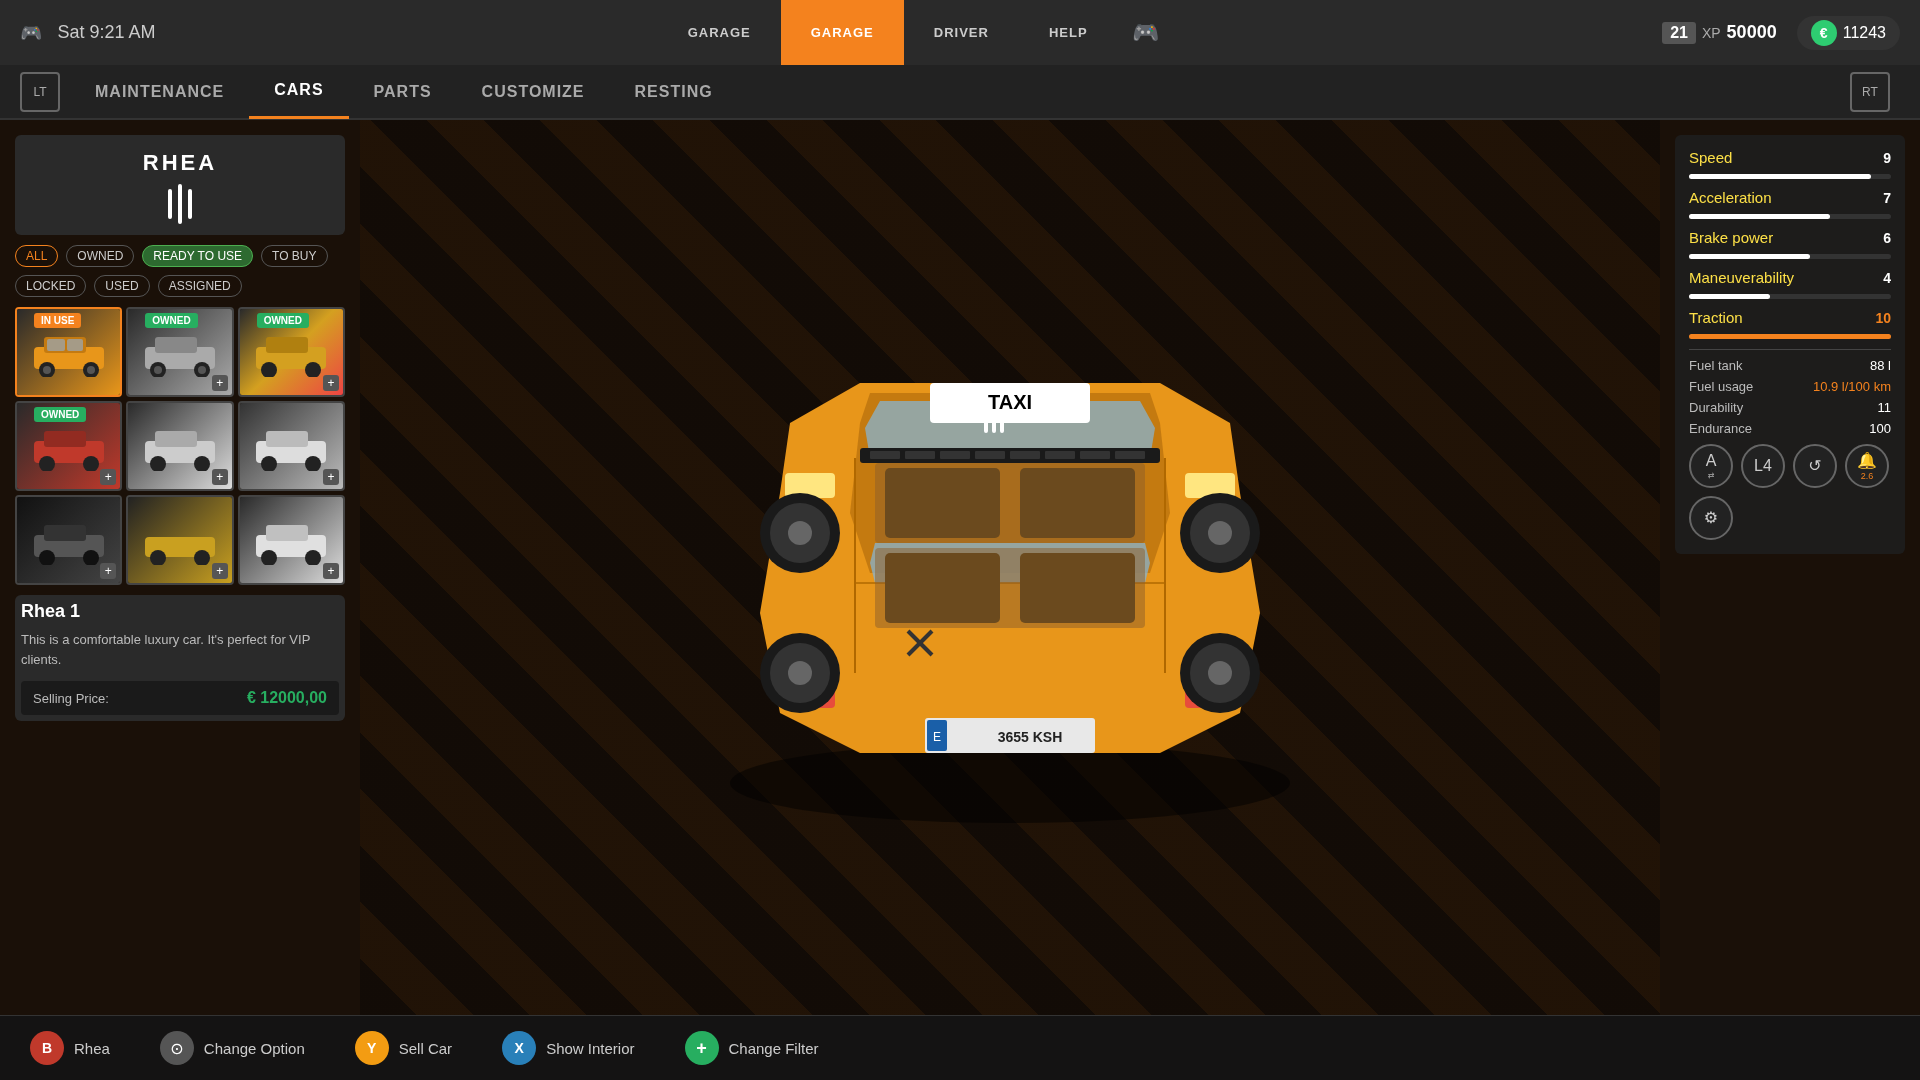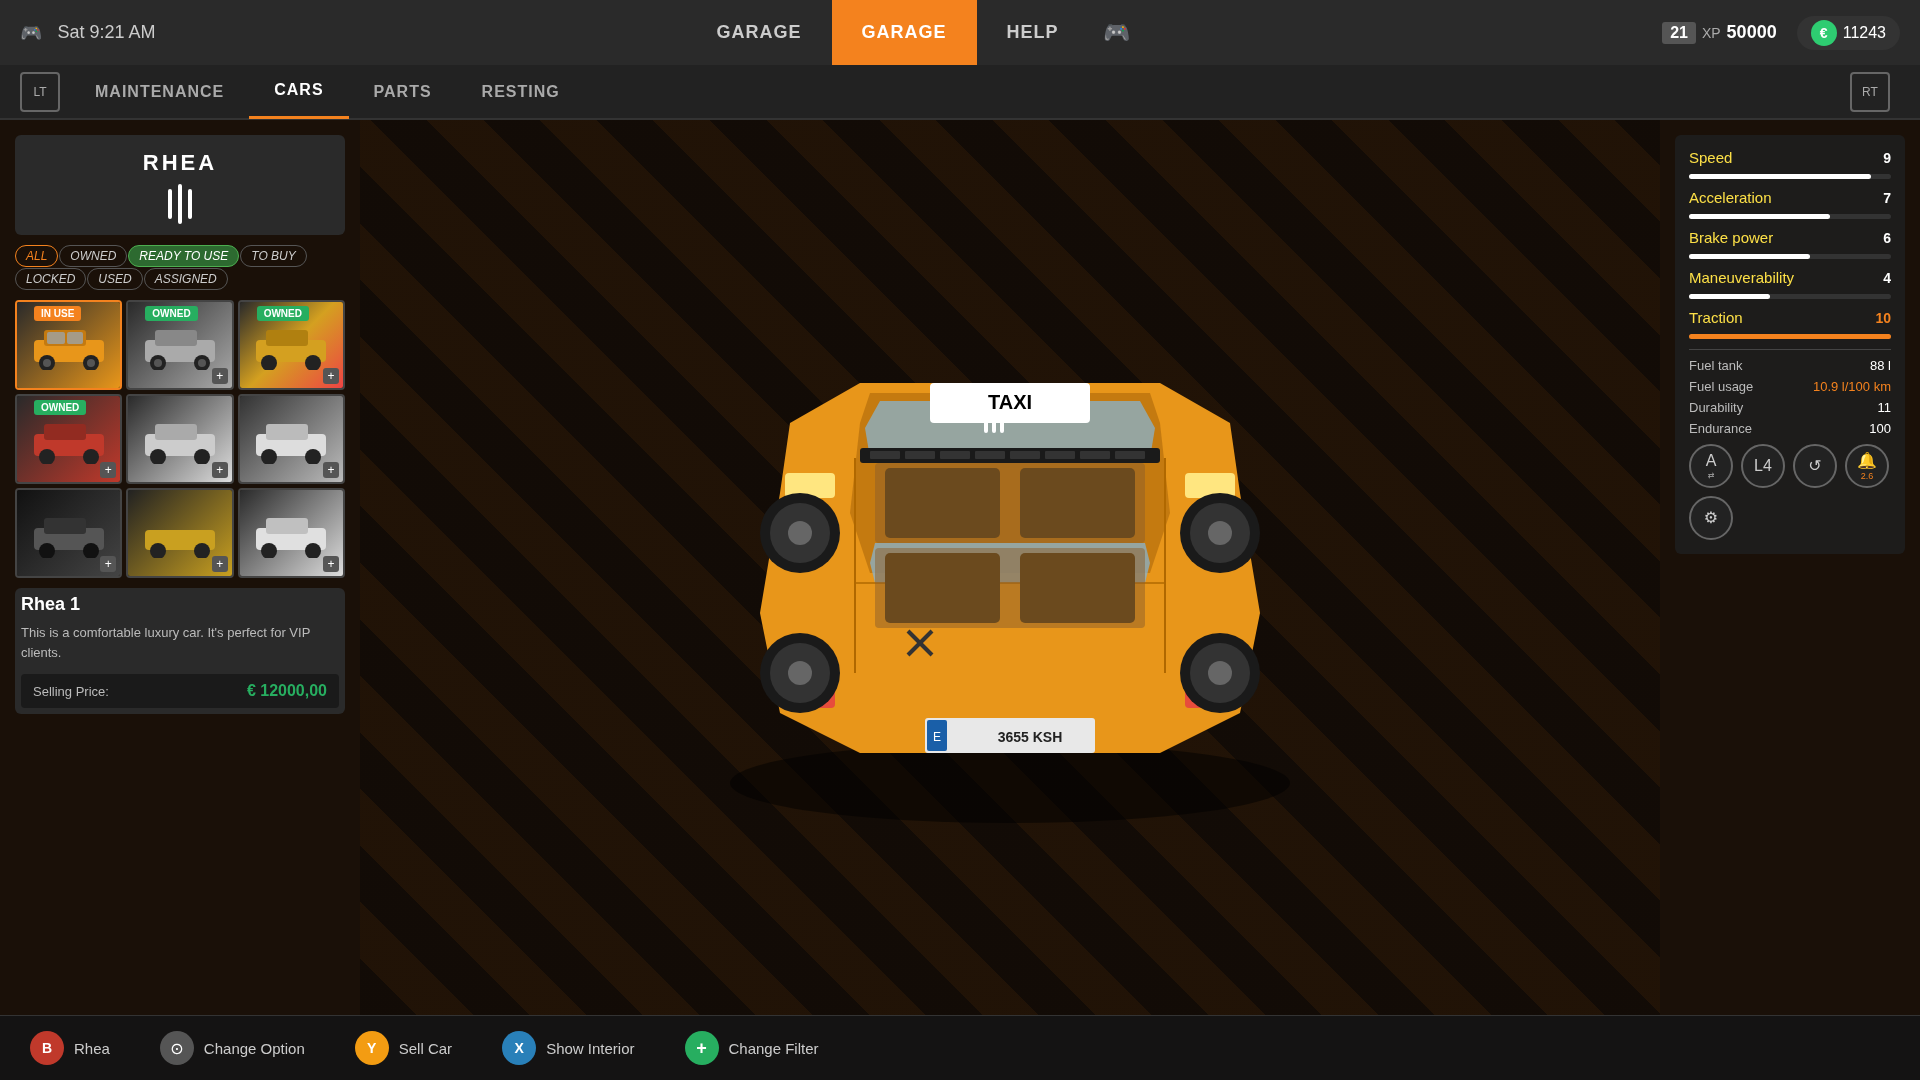--- a/index.html
+++ b/index.html
@@ -34,21 +34,21 @@
       display: flex;
       align-items: center;
       gap: 0;
     }
     .nav-btn {
       padding: 0 30px;
       height: 65px;
       display: flex;
       align-items: center;
       justify-content: center;
-      font-size: 18px;
+      font-size: 13px;
       font-weight: bold;
       cursor: pointer;
       color: #ccc;
       letter-spacing: 1px;
     }
     .nav-btn.active {
       background: #f4821e;
       color: #fff;
     }
     .top-bar-right {
@@ -164,22 +164,21 @@
       border-radius: 2px;
     }
     .brand-logo-bar:nth-child(1) { height: 30px; }
     .brand-logo-bar:nth-child(2) { height: 40px; }
     .brand-logo-bar:nth-child(3) { height: 30px; }
 
     
     .filter-tags {
       display: flex;
       flex-wrap: wrap;
-      gap: 1px;
-      font-style: italic;
+      gap: 8px;
     }
     .tag {
       padding: 3px 10px;
       border-radius: 12px;
       border: 1px solid #555;
       font-size: 12px;
       color: #ccc;
       cursor: pointer;
     }
     .tag.active { border-color: #f4821e; color: #f4821e; }
@@ -420,20 +419,21 @@
 <body>
 
 <div class="top-bar">
   <div class="top-bar-left">
     <span>🎮</span>
     <span>Sat  9:21 AM</span>
   </div>
   <div class="top-bar-center">
     <div class="nav-btn">GARAGE</div>
     <div class="nav-btn active">GARAGE</div>
+    <div class="nav-btn">DRIVER</div>
     <div class="nav-btn">HELP</div>
     <span style="font-size:22px;color:#aaa;margin-left:15px;">🎮</span>
   </div>
   <div class="top-bar-right">
     <div class="xp-badge">
       <span class="xp-level">21</span>
       <span class="xp-label">XP</span>
       <span class="xp-val">50000</span>
     </div>
     <div class="money-badge">
@@ -441,20 +441,21 @@
       <span>11243</span>
     </div>
   </div>
 </div>
 
 <div class="sub-nav">
   <div class="sub-nav-icon">LT</div>
   <div class="sub-nav-btn">MAINTENANCE</div>
   <div class="sub-nav-btn active">CARS</div>
   <div class="sub-nav-btn">PARTS</div>
+  <div class="sub-nav-btn">CUSTOMIZE</div>
   <div class="sub-nav-btn">RESTING</div>
   <div class="sub-nav-icon" style="margin-left:auto;">RT</div>
 </div>
 
 <div class="main">
 
   <div class="left-panel">
     <div class="car-brand-box">
       <div class="car-brand-name">RHEA</div>
       <div class="car-brand-logo">

